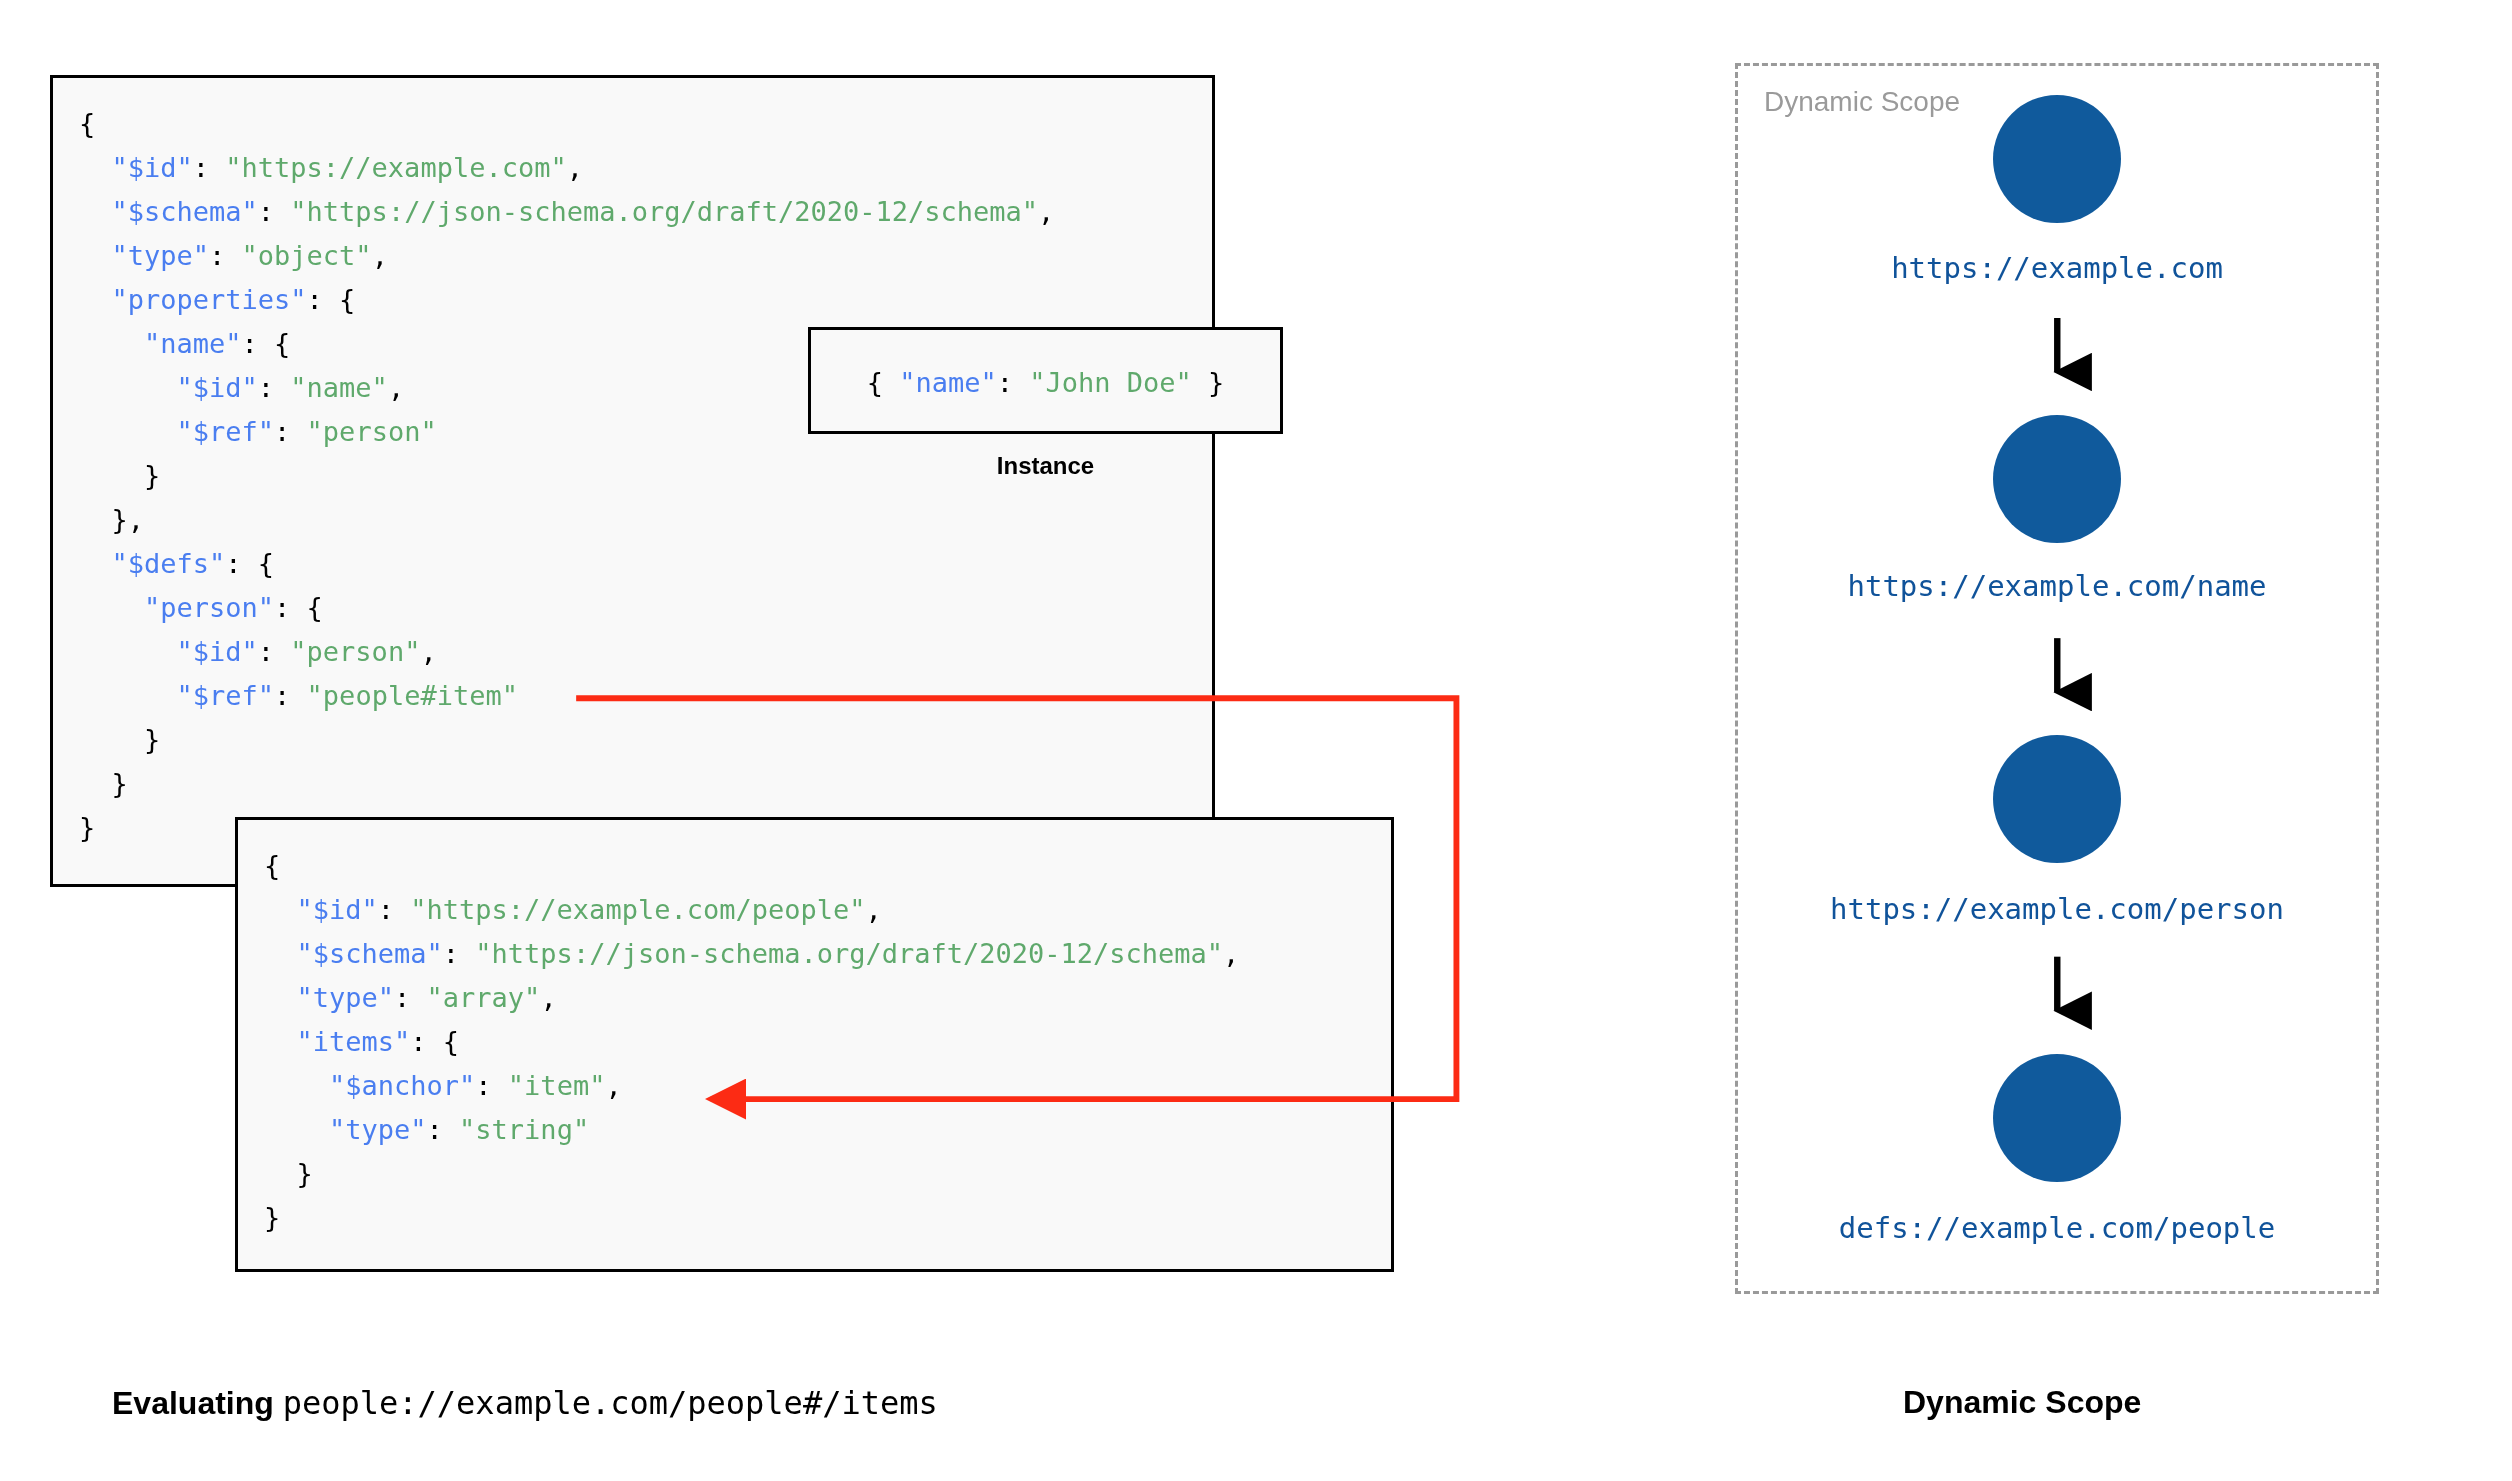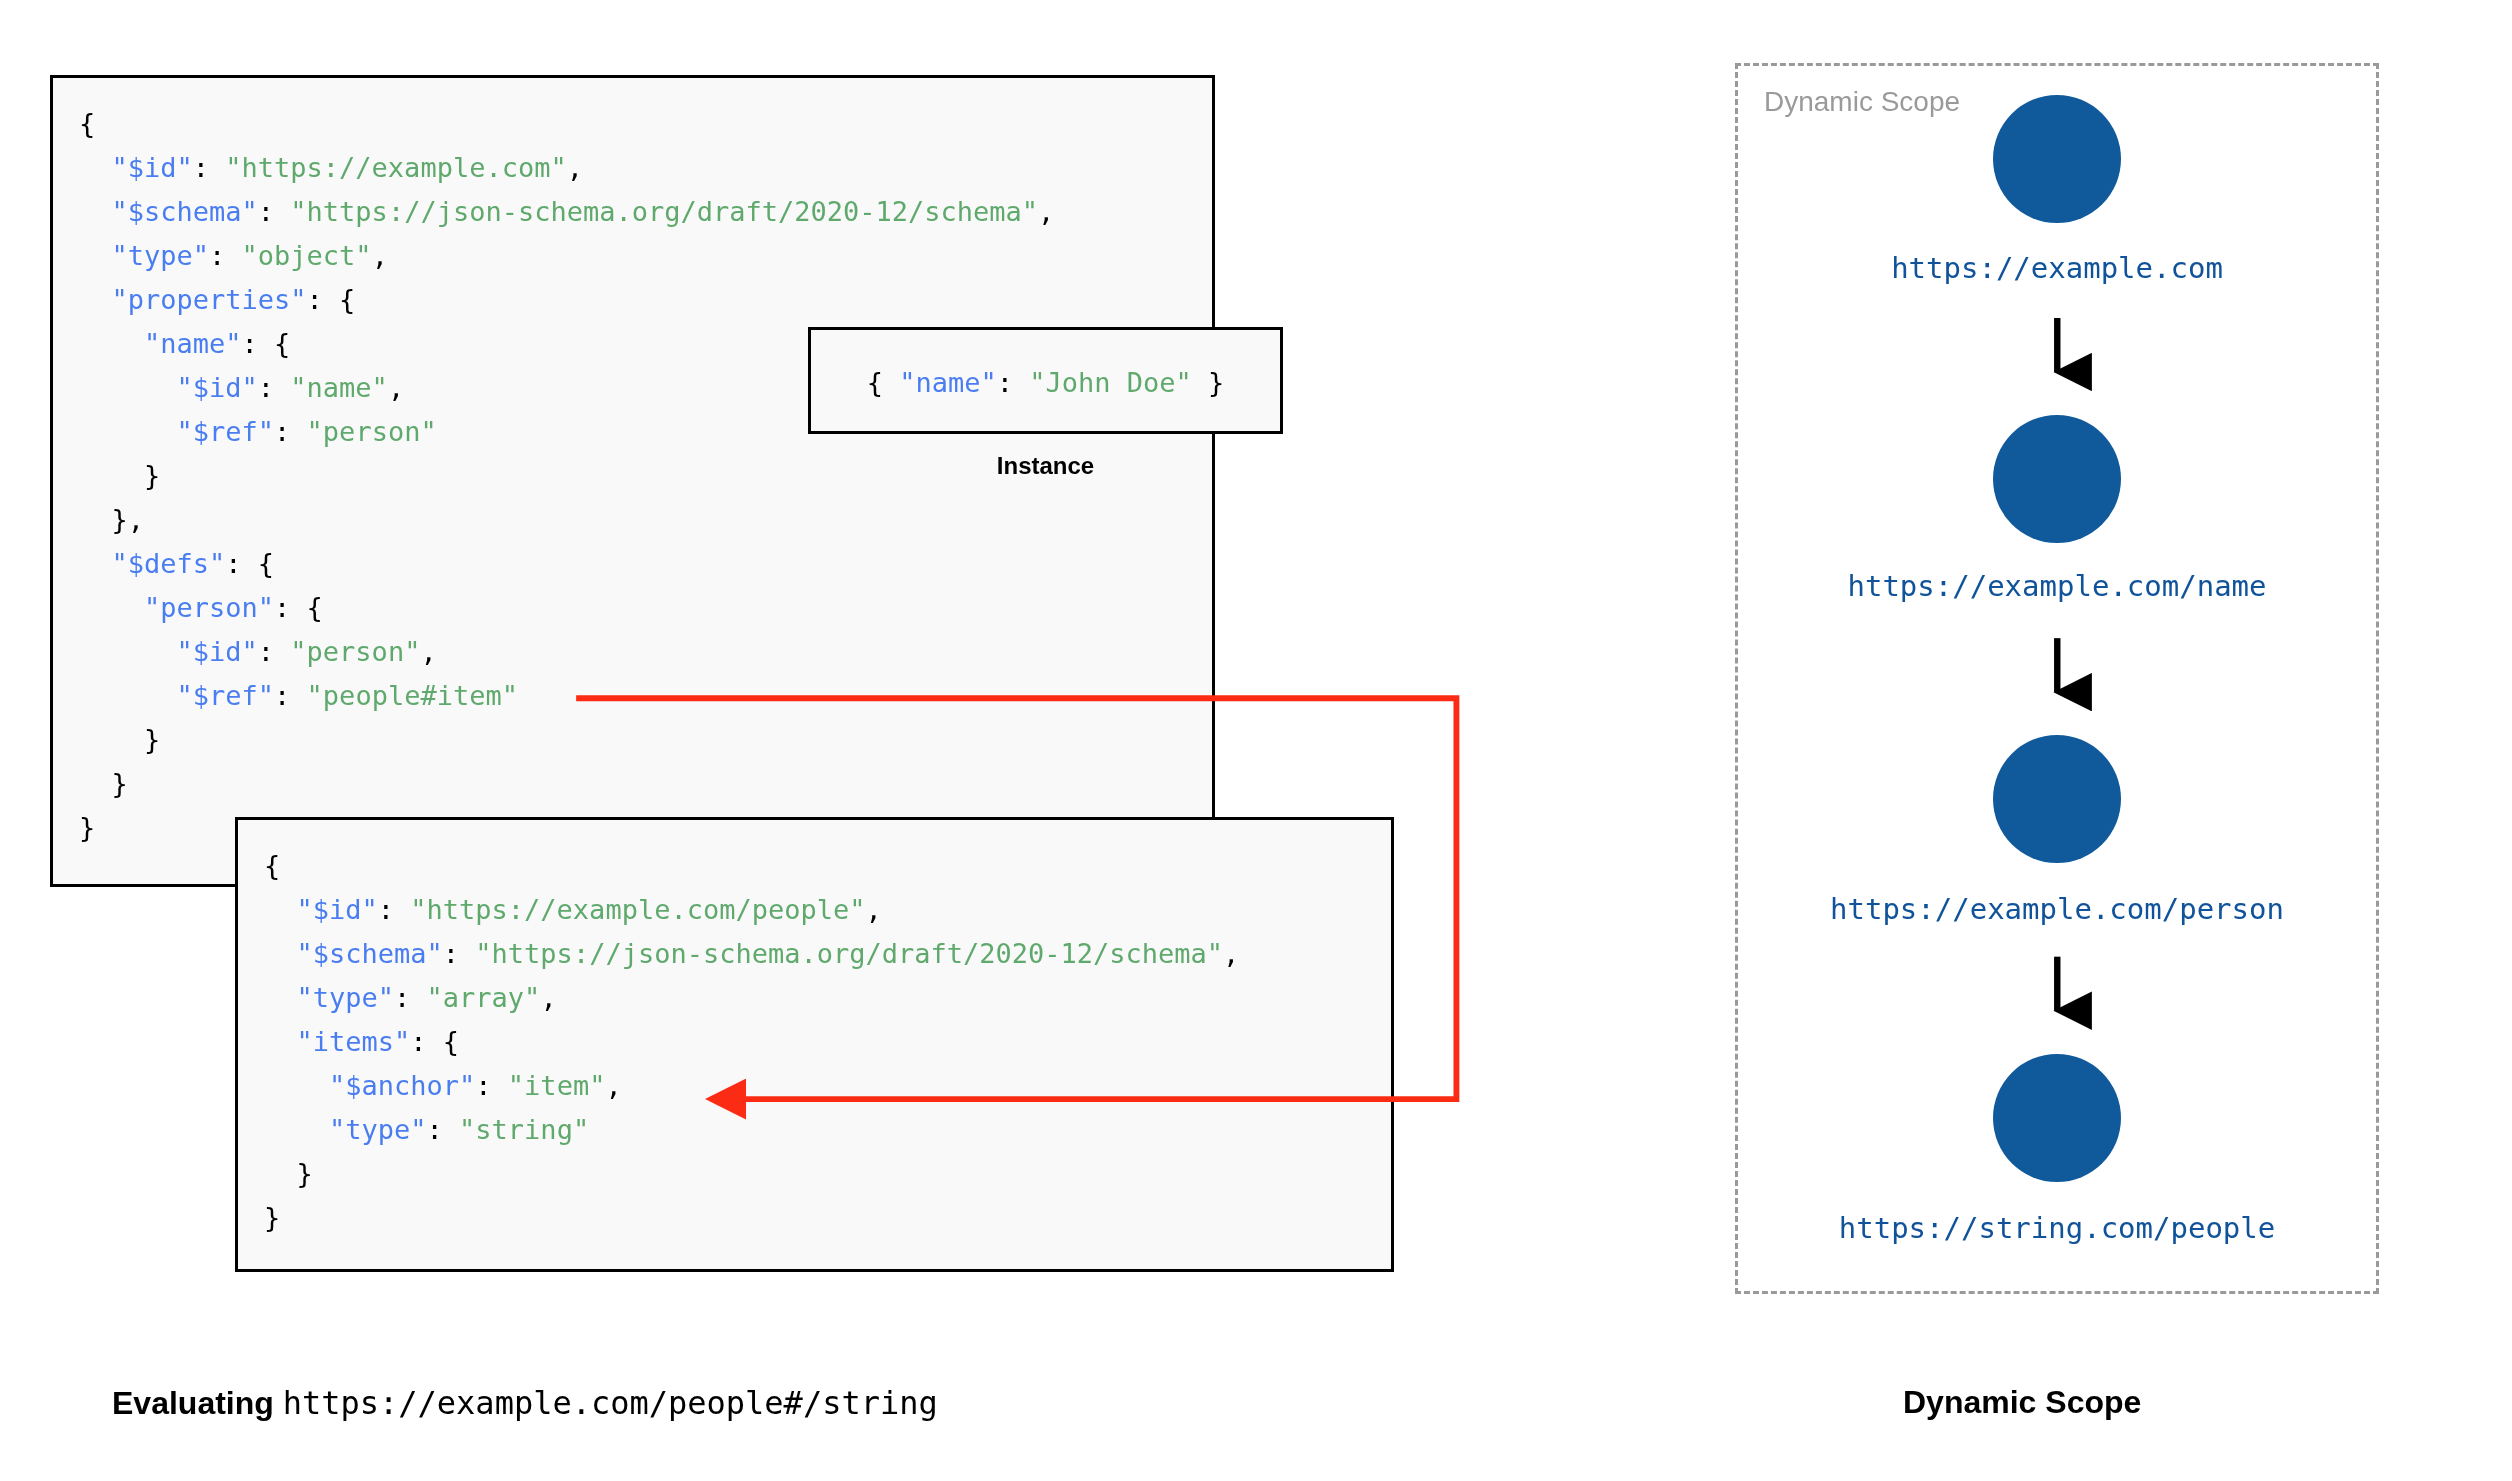--- a/index.html
+++ b/index.html
@@ -203,21 +203,21 @@
 
   <svg id="red-arrow" viewBox="0 0 4700 2772">
     <defs>
       <marker id="redhead" markerWidth="7" markerHeight="7" refX="6" refY="3.5" orient="auto">
         <polygon points="0 0, 7 3.5, 0 7" fill="#fc2b14"></polygon>
       </marker>
     </defs>
     <path d="M 1078 1306 L 2725 1306 L 2725 2056 L 1330 2056" fill="none" stroke="#fc2b14" stroke-width="11" marker-end="url(#redhead)"></path>
   </svg>
 
-  <div class="bottom-caption" id="caption-left"><span class="bold-label">Evaluating</span> <span class="mono-url">https://example.com/people#/string</span></div>
+  <div class="bottom-caption" id="caption-left"><span class="bold-label">Evaluating</span> <span class="mono-url">people://example.com/people#/items</span></div>
 
   <div class="bottom-caption" id="caption-right">Dynamic Scope</div>
 
   <div id="dynamic-scope-panel"></div>
   <div id="dynamic-scope-title">Dynamic Scope</div>
 
   <svg id="scope-arrows" viewBox="0 0 1205 2303">
     <defs>
       <marker id="blackhead" markerWidth="6" markerHeight="6" refX="3" refY="5.4" orient="auto">
         <polygon points="0 0, 6 0, 3 6" fill="#000000"></polygon>
@@ -231,16 +231,16 @@
   <div class="node-circle" style="left:1993px; top:95px;"></div>
   <div class="node-label" style="top:251px;">https://example.com</div>
 
   <div class="node-circle" style="left:1993px; top:415px;"></div>
   <div class="node-label" style="top:569px;">https://example.com/name</div>
 
   <div class="node-circle" style="left:1993px; top:735px;"></div>
   <div class="node-label" style="top:892px;">https://example.com/person</div>
 
   <div class="node-circle" style="left:1993px; top:1054px;"></div>
-  <div class="node-label" style="top:1211px;">https://string.com/people</div>
+  <div class="node-label" style="top:1211px;">defs://example.com/people</div>
 
 </div>
 
 
 </body></html>

